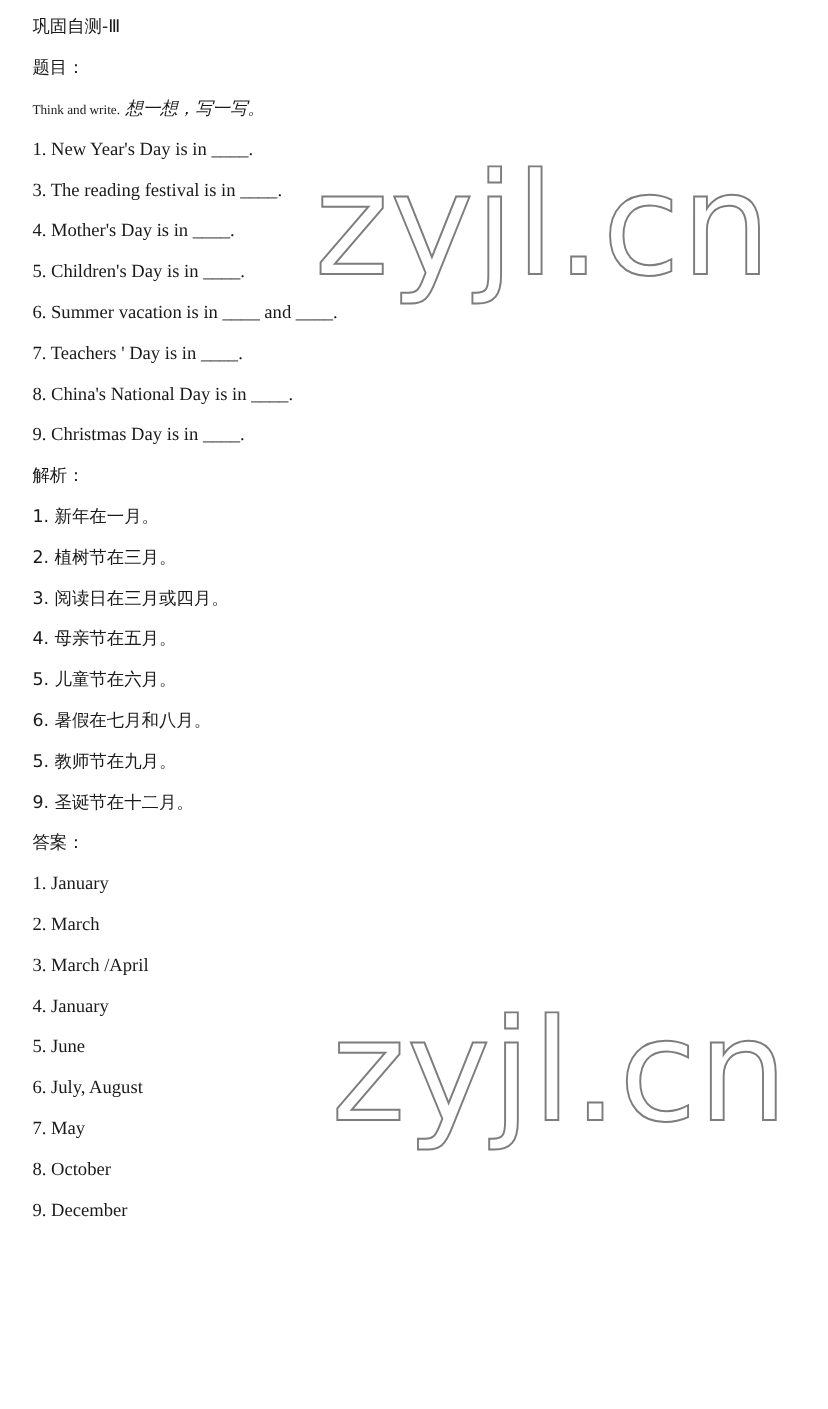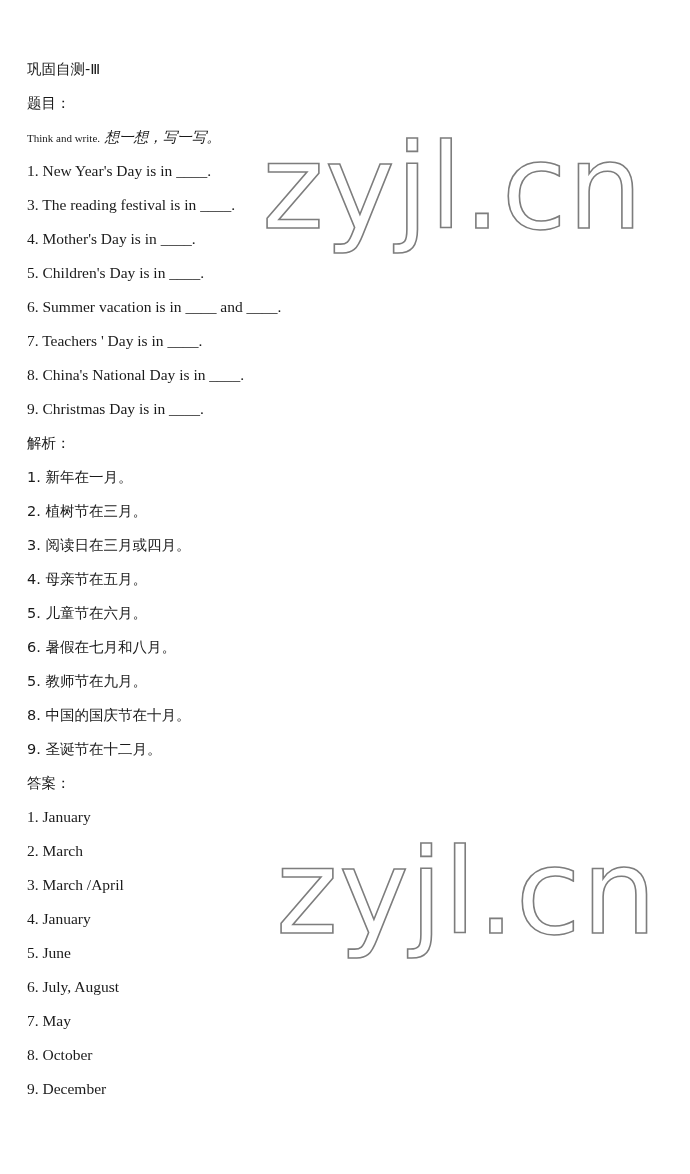--- a/index.html
+++ b/index.html
@@ -47,21 +47,20 @@
   }
 
   
   .content {
     position: absolute;
     left: 0;
     top: 0;
     width: 690px;
     padding-left: 27px;
     box-sizing: border-box;
-    margin-top: 46px;
   }
 
   .line {
     position: relative;
     height: 34px;
     line-height: 34px;
     font-size: 15.5px;
     white-space: nowrap;
   }
 
@@ -136,21 +135,20 @@
 
     <div class="line section-head">解析：</div>
 
     <div class="line cn">1. 新年在一月。</div>
     <div class="line cn">2. 植树节在三月。</div>
     <div class="line cn">3. 阅读日在三月或四月。</div>
     <div class="line cn">4. 母亲节在五月。</div>
     <div class="line cn">5. 儿童节在六月。</div>
     <div class="line cn">6. 暑假在七月和八月。</div>
     <div class="line cn">5. 教师节在九月。</div>
-    <div class="line cn">8. 中国的国庆节在十月。</div>
     <div class="line cn">9. 圣诞节在十二月。</div>
 
     <div class="line section-head">答案：</div>
 
     <div class="line aline">1. January</div>
     <div class="line aline">2. March</div>
     <div class="line aline">3. March /April</div>
     <div class="line aline">4. January</div>
     <div class="line aline">5. June</div>
     <div class="line aline">6. July, August</div>

